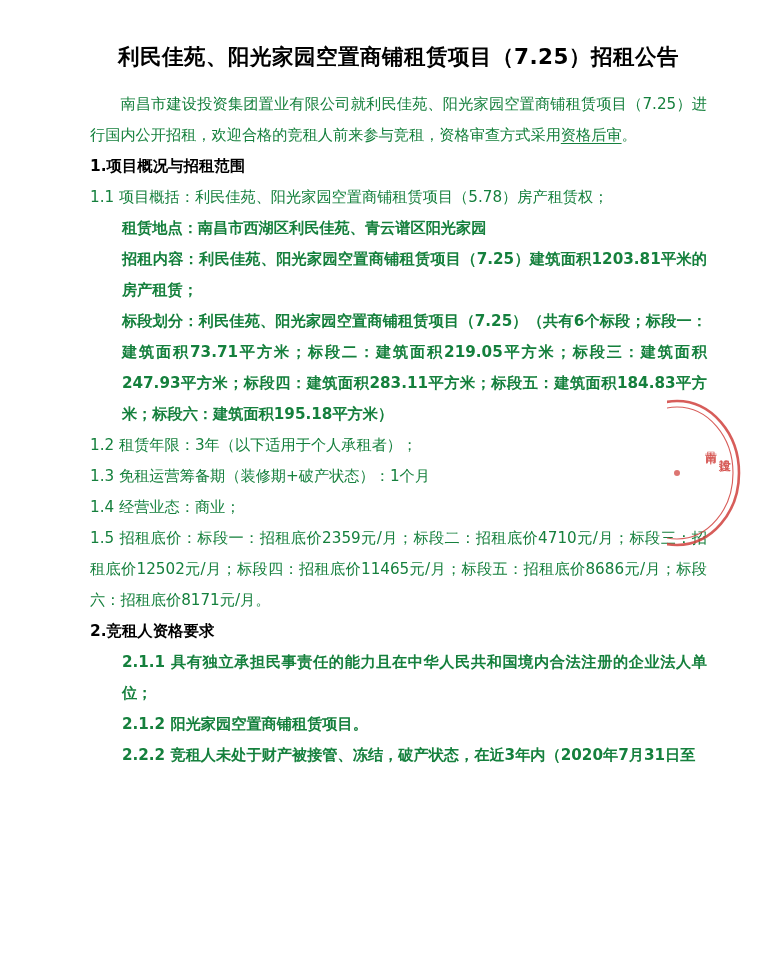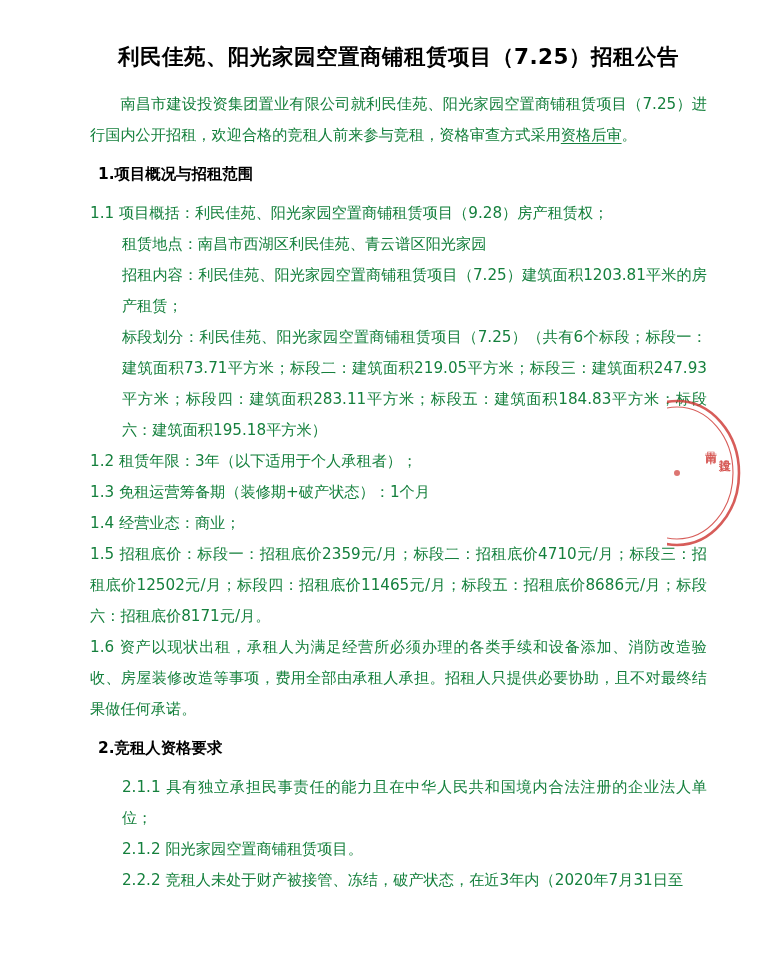--- a/index.html
+++ b/index.html
@@ -33,26 +33,26 @@
     white-space: nowrap;
   }
   .para {
     font-size: 15.2px;
     line-height: 31px;
     color: #15803d;
     margin: 0;
     text-align: justify;
   }
   .indent2 { text-indent: 2em; }
-  .hang-1 { margin-left: 2.1em; }
+  .hang-1 { margin-left: 2.1em; font-weight: bold; }
   .section-head {
     font-size: 15.4px;
     font-weight: bold;
     line-height: 31px;
-    margin: 8px;
+    margin: 0;
     color: #000;
   }
   .u-underline {
     text-decoration: underline;
     text-underline-offset: 3px;
   }
   .block {
     margin: 0;
   }
   .stamp {
@@ -72,21 +72,21 @@
 
   <div class="doc-title">利民佳苑、阳光家园空置商铺租赁项目（7.25）招租公告</div>
 
   <p class="para indent2"><span>南昌市建设投资集团置业有限公司就利民佳苑、阳光家园空置商铺租赁项目（7.25）进行国内公开招租，欢迎合格的竞租人前来参与竞租，资格审查方式采用</span><span class="u-underline">资格后审</span><span>。</span></p>
 
   <div class="block">
     <p class="section-head">1.项目概况与招租范围</p>
 
     <p class="para">
       <span>1.1</span>
-      <span>项目概括：利民佳苑、阳光家园空置商铺租赁项目（9.28）房产租赁权；</span>
+      <span>项目概括：利民佳苑、阳光家园空置商铺租赁项目（5.78）房产租赁权；</span>
     </p>
 
     <p class="para hang-1">
       <span>租赁地点：南昌市西湖区利民佳苑、青云谱区阳光家园</span>
     </p>
 
     <p class="para hang-1">
       <span>招租内容：利民佳苑、阳光家园空置商铺租赁项目（7.25）建筑面积1203.81平米的房产租赁；</span>
     </p>
 
@@ -107,24 +107,20 @@
     <p class="para">
       <span>1.4</span>
       <span>经营业态：商业；</span>
     </p>
 
     <p class="para">
       <span>1.5</span>
       <span>招租底价：标段一：招租底价2359元/月；标段二：招租底价4710元/月；标段三：招租底价12502元/月；标段四：招租底价11465元/月；标段五：招租底价8686元/月；标段六：招租底价8171元/月。</span>
     </p>
 
-    <p class="para">
-      <span>1.6</span>
-      <span>资产以现状出租，承租人为满足经营所必须办理的各类手续和设备添加、消防改造验收、房屋装修改造等事项，费用全部由承租人承担。招租人只提供必要协助，且不对最终结果做任何承诺。</span>
-    </p>
   </div>
 
   <div class="block">
     <p class="section-head">2.竞租人资格要求</p>
 
 
     <p class="para hang-1">
       <span>2.1.1</span>
       <span>具有独立承担民事责任的能力且在中华人民共和国境内合法注册的企业法人单位；</span>
     </p>

